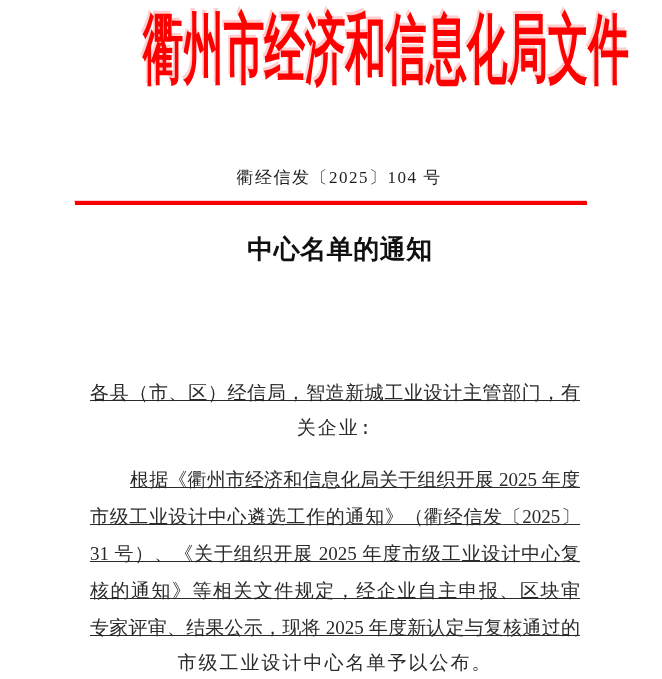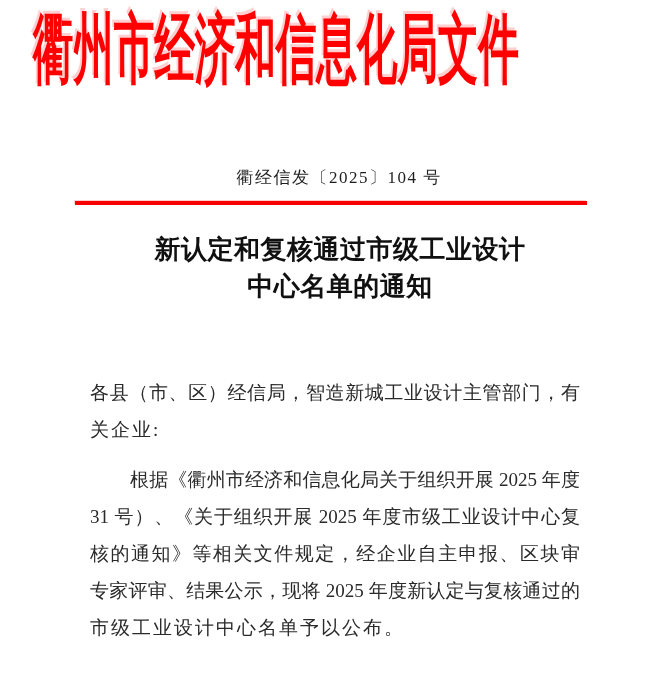--- a/index.html
+++ b/index.html
@@ -14,21 +14,21 @@
     height: 679px;
     background: #ffffff;
     overflow: hidden;
   }
   
   .banner-wrap {
     position: absolute;
     top: 12px;
     left: 0;
     width: 662px;
-    text-align: left;
+    text-align: right;
     pointer-events: none;
   }
   .banner-text {
     display: inline-block;
     font-size: 46px;
     line-height: 46px;
     font-weight: bold;
     color: #fe0000;
     white-space: nowrap;
     letter-spacing: 0px;
@@ -85,51 +85,53 @@
     height: 37px;
     line-height: 37px;
     overflow: hidden;
     white-space: nowrap;
   }
   .bline.j {
     white-space: normal;
     text-align: justify;
     text-align-last: justify;
     text-justify: inter-character;
+    text-decoration: underline;
   }
   .bline.l {
-    text-align: left;
+    text-align: center;
     letter-spacing: 2px;
+    font-family: Liberation Mono, monospace;
   }
   .bline.ind {
     padding-left: 40px;
     margin-top: 13px;
   }
 </style>
 </head>
 <body>
 
 <div class="page">
 
   <div class="banner-wrap">
     <span class="banner-text">衢州市经济和信息化局文件</span>
   </div>
 
   <div class="doc-number">衢经信发〔2025〕104 号</div>
 
   <div class="red-line"></div>
 
   <div class="doc-title">
-    <div>新认定和复核通过市级工业设计</div>
     <div>中心名单的通知</div>
   </div>
 
   <div class="body-text">
     <div class="bline j">各县（市、区）经信局，智造新城工业设计主管部门，有</div>
     <div class="bline l">关企业:</div>
     <div class="bline j ind">根据《衢州市经济和信息化局关于组织开展 2025 年度</div>
+    <div class="bline j">市级工业设计中心遴选工作的通知》（衢经信发〔2025〕</div>
     <div class="bline j">31 号）、《关于组织开展 2025 年度市级工业设计中心复</div>
     <div class="bline j">核的通知》等相关文件规定，经企业自主申报、区块审核、</div>
     <div class="bline j">专家评审、结果公示，现将 2025 年度新认定与复核通过的</div>
     <div class="bline l">市级工业设计中心名单予以公布。</div>
   </div>
 
 </div>
 
 </body></html>

